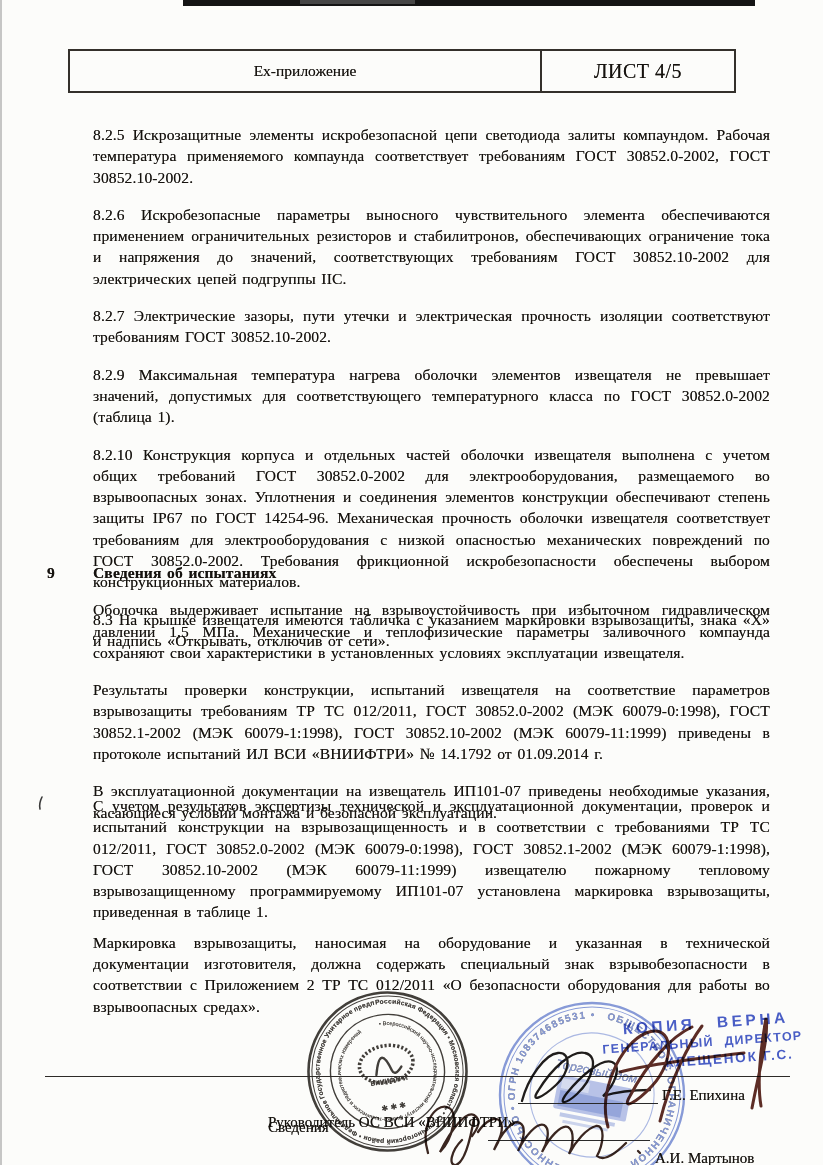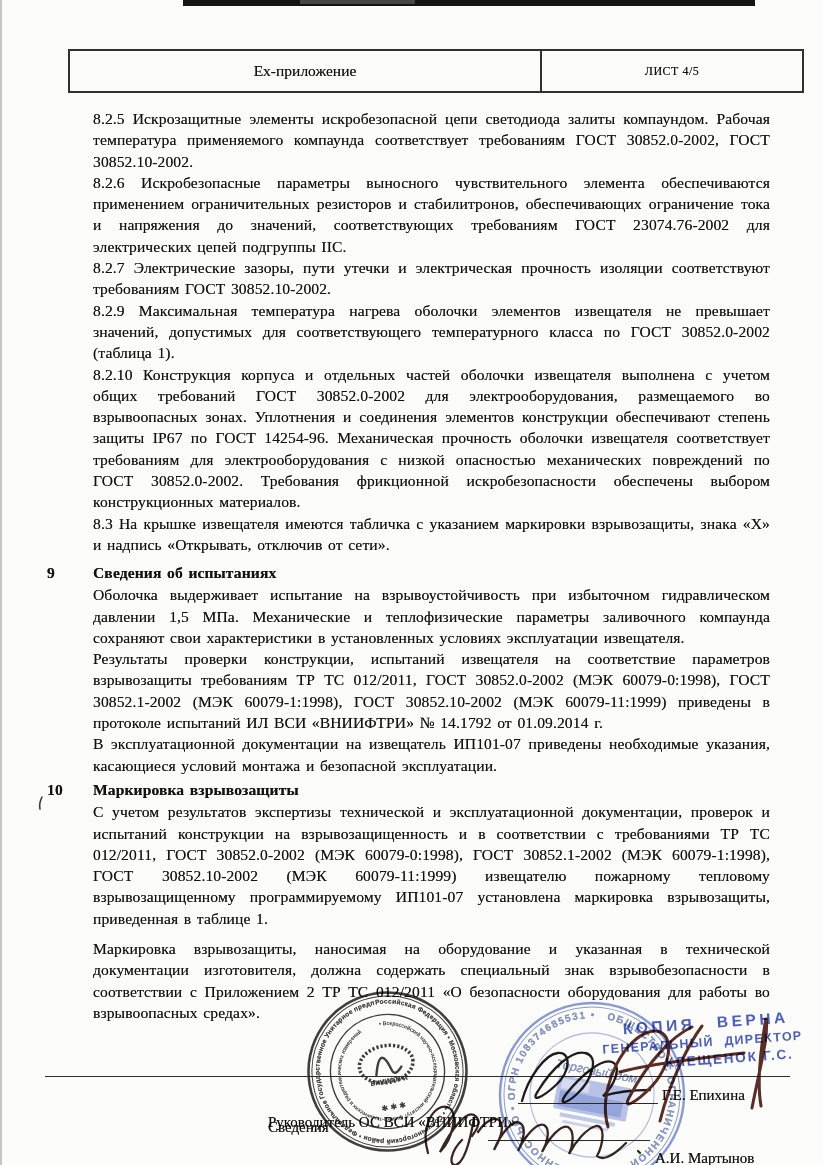--- a/index.html
+++ b/index.html
@@ -4,32 +4,32 @@
 <style>
   html,body{margin:0;padding:0;background:#9a9a9a;}
   .page{position:relative;width:823px;height:1165px;background:#fcfcfa;overflow:hidden;
         font-family:"Liberation Serif",serif;color:#15120e;
         text-shadow:0 0 .4px rgba(25,20,15,.65);}
   
   .artifact-top{position:absolute;left:183px;top:0;width:572px;height:6px;background:#141414;}
   .artifact-top2{position:absolute;left:300px;top:0;width:115px;height:4px;background:#777;opacity:.5;}
   .artifact-left{position:absolute;left:0;top:0;width:2px;height:1165px;background:rgba(110,110,110,.38);}
   
-  .header-table{position:absolute;left:68px;top:49px;width:736px;height:44px;
+  .header-table{position:absolute;left:68px;top:49px;width:668px;height:44px;
                 border:2px solid #34302b;display:flex;box-sizing:border-box;justify-content:flex-end;}
   .hcell-left{width:470px;border-right:2px solid #34302b;display:flex;flex-direction:column;
               justify-content:center;align-items:center;font-size:15.5px;line-height:20px;}
-  .hcell-right{flex:1;display:flex;align-items:center;justify-content:center;font-size:12px;letter-spacing:.5px;}
+  .hcell-right{flex:1;display:flex;align-items:center;justify-content:center;font-size:20px;letter-spacing:.5px;}
   
   .body-block{position:absolute;left:47px;width:723px;font-size:15.6px;line-height:21.3px;
               text-align:justify;word-spacing:1.6px;letter-spacing:.1px;}
   #sec8{top:108px;}
   #sec9{top:562px;}
   #sec10{top:779px;}
-  .body-block p{margin:0 0 0 46px;}
+  .body-block p{margin:16px 0 0 46px;}
   .sec-head{display:flex;font-weight:bold;margin:0 0 1px 0;}
   .sec-num{width:46px;}
   .bold-note{font-weight:normal;margin-top:9px !important;}
   .pen-mark{position:absolute;left:36px;top:795px;}
   
   .footer-rule{position:absolute;left:45px;top:1076px;width:745px;border-top:1.7px solid #2d2a27;}
   .ftext{position:absolute;font-size:15px;white-space:nowrap;}
   .role1{left:268px;top:1085px;margin-top:29px;}
   .name1{left:662px;top:1087px;}
   .role2{left:268px;top:1119px;}
@@ -62,42 +62,38 @@
     <div class="hcell-left">
       <span>Ex-приложение</span>
     </div>
     <div class="hcell-right">
       <span>ЛИСТ 4/5</span>
     </div>
   </div>
 
   <div class="body-block" id="sec8">
     <p>8.2.5 Искрозащитные элементы искробезопасной цепи светодиода залиты компаундом. Рабочая температура применяемого компаунда соответствует требованиям ГОСТ 30852.0-2002,  ГОСТ 30852.10-2002.</p>
-    <p>8.2.6 Искробезопасные параметры выносного чувствительного элемента обеспечиваются применением ограничительных резисторов и стабилитронов, обеспечивающих ограничение тока и напряжения до значений, соответствующих требованиям ГОСТ 23074.76-2002 для электрических цепей подгруппы IIС.</p>
+    <p>8.2.6 Искробезопасные параметры выносного чувствительного элемента обеспечиваются применением ограничительных резисторов и стабилитронов, обеспечивающих ограничение тока и напряжения до значений, соответствующих требованиям ГОСТ 30852.10-2002 для электрических цепей подгруппы IIС.</p>
     <p>8.2.7 Электрические зазоры, пути утечки и электрическая прочность изоляции соответствуют требованиям ГОСТ 30852.10-2002.</p>
     <p>8.2.9 Максимальная температура нагрева оболочки элементов извещателя не превышает значений, допустимых для соответствующего температурного класса по ГОСТ 30852.0-2002 (таблица 1).</p>
     <p>8.2.10 Конструкция корпуса и отдельных частей оболочки извещателя выполнена с учетом общих требований ГОСТ 30852.0-2002 для электрооборудования, размещаемого во взрывоопасных зонах. Уплотнения и соединения элементов конструкции обеспечивают степень защиты IP67 по ГОСТ 14254-96. Механическая прочность оболочки извещателя соответствует требованиям для электрооборудования с низкой опасностью механических повреждений по ГОСТ 30852.0-2002. Требования фрикционной искробезопасности обеспечены выбором конструкционных материалов.</p>
     <p>8.3 На крышке извещателя имеются табличка с указанием маркировки взрывозащиты, знака «Х» и надпись «Открывать, отключив от сети».</p>
   </div>
 
   <div class="body-block" id="sec9">
     <div class="sec-head">
       <span class="sec-num">9</span>
       <span>Сведения об испытаниях</span>
     </div>
     <p>Оболочка выдерживает испытание на взрывоустойчивость при избыточном гидравлическом давлении 1,5 МПа. Механические и теплофизические параметры заливочного компаунда сохраняют свои характеристики в установленных условиях эксплуатации извещателя.</p>
     <p>Результаты проверки конструкции, испытаний извещателя на соответствие параметров взрывозащиты требованиям ТР ТС 012/2011, ГОСТ 30852.0-2002 (МЭК 60079-0:1998), ГОСТ 30852.1-2002 (МЭК 60079-1:1998), ГОСТ 30852.10-2002 (МЭК 60079-11:1999) приведены в протоколе испытаний ИЛ ВСИ «ВНИИФТРИ» № 14.1792 от 01.09.2014 г.</p>
     <p>В эксплуатационной документации на извещатель ИП101-07 приведены необходимые указания, касающиеся условий монтажа и безопасной эксплуатации.</p>
   </div>
 
   <div class="body-block" id="sec10">
-    <div class="sec-head">
-      <span class="sec-num">10</span>
-      <span>Маркировка взрывозащиты</span>
-    </div>
     <p>С учетом результатов экспертизы технической и эксплуатационной документации, проверок и испытаний конструкции на взрывозащищенность и в соответствии с требованиями ТР ТС 012/2011, ГОСТ 30852.0-2002 (МЭК 60079-0:1998), ГОСТ 30852.1-2002 (МЭК 60079-1:1998), ГОСТ 30852.10-2002 (МЭК 60079-11:1999) извещателю пожарному тепловому взрывозащищенному программируемому ИП101-07 установлена маркировка взрывозащиты, приведенная в таблице 1.</p>
     <p class="bold-note">Маркировка взрывозащиты, наносимая на оборудование и указанная в технической документации изготовителя, должна содержать специальный знак взрывобезопасности в соответствии с Приложением 2 ТР ТС 012/2011 «О безопасности оборудования для работы во взрывоопасных средах».</p>
   </div>
 
   <svg class="pen-mark" width="10" height="16">
     <path d="M6 2 C4 6 3 10 4 14" stroke="#3a3a3a" stroke-width="1.6" fill="none" stroke-linecap="round"></path>
   </svg>
 
   <svg class="stamp stamp-black" width="175" height="175" viewBox="0 0 175 175">
     <defs>

